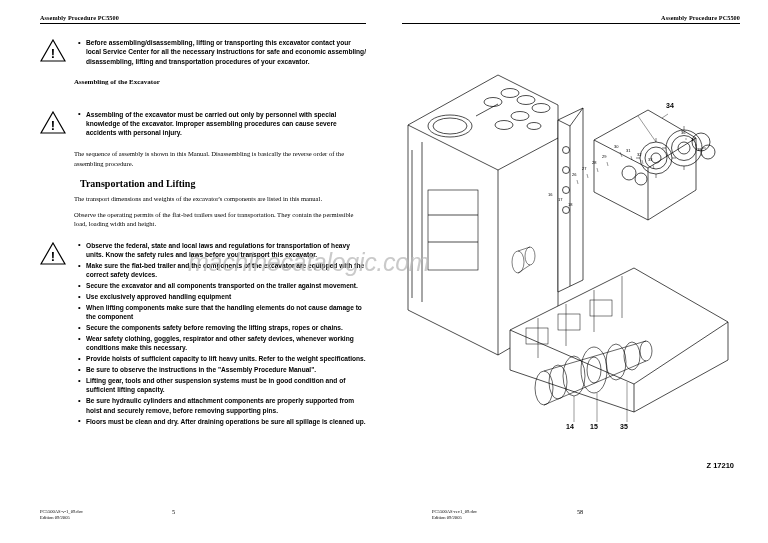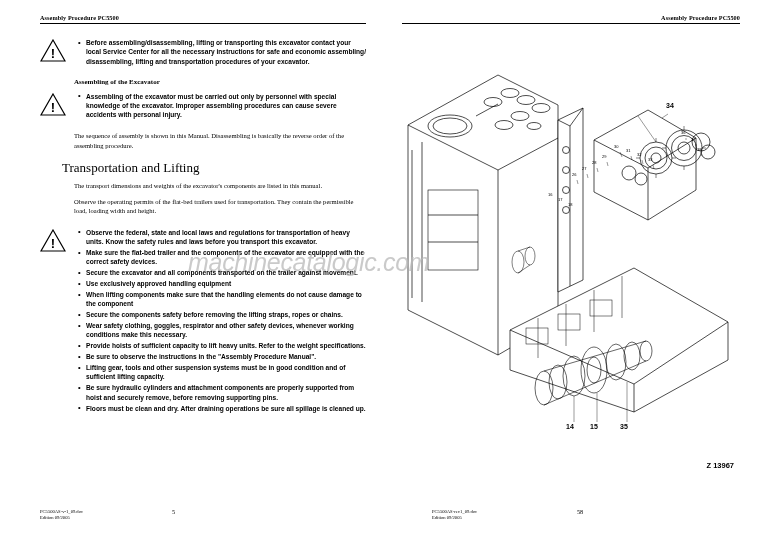--- a/index.html
+++ b/index.html
@@ -82,33 +82,33 @@
     content: "\2022";
     position: absolute;
     left: -8px;
     top: -0.5px;
     font-size: 7.5px;
   }
   .sub-head {
     font-family: "Liberation Serif", serif;
     font-size: 7px;
     font-weight: bold;
-    margin: 10px 0 6px 34px;
+    margin: 10px 0 24px 34px;
   }
   .body-par {
     font-family: "Liberation Serif", serif;
     font-size: 6.6px;
     line-height: 1.45;
     margin: 0 0 6px 34px;
   }
   .sec-head {
     font-family: "Liberation Serif", serif;
-    font-size: 13px;
-    font-weight: normal;
-    margin: 10px 0 5px 22px;
+    font-size: 10px;
+    font-weight: bold;
+    margin: 10px 0 5px 40px;
   }
   .footer {
     position: absolute;
     bottom: 22px;
     font-family: "Liberation Serif", serif;
     font-size: 4.6px;
     line-height: 1.35;
   }
   .footer-left-l { left: 40px; }
   .footer-left-r { left: 48px; }
@@ -370,18 +370,18 @@
     <div class="callout-sm" style="left:194px; top:130px;">28</div>
     <div class="callout-sm" style="left:184px; top:136px;">27</div>
     <div class="callout-sm" style="left:174px; top:142px;">26</div>
     <div class="callout-sm" style="left:283px; top:100px;">36</div>
     <div class="callout-sm" style="left:293px; top:107px;">37</div>
     <div class="callout-sm" style="left:299px; top:117px;">38</div>
     <div class="callout-sm" style="left:150px; top:162px;">16</div>
     <div class="callout-sm" style="left:160px; top:167px;">17</div>
     <div class="callout-sm" style="left:170px; top:172px;">18</div>
 
-    <div class="fig-label" style="right:14px; bottom:-10px;">Z 13967</div>
+    <div class="fig-label" style="right:14px; bottom:-10px;">Z 17210</div>
   </div>
 
   <div class="watermark">machinecatalogic.com</div>
 
 </div>
 
 </body></html>

